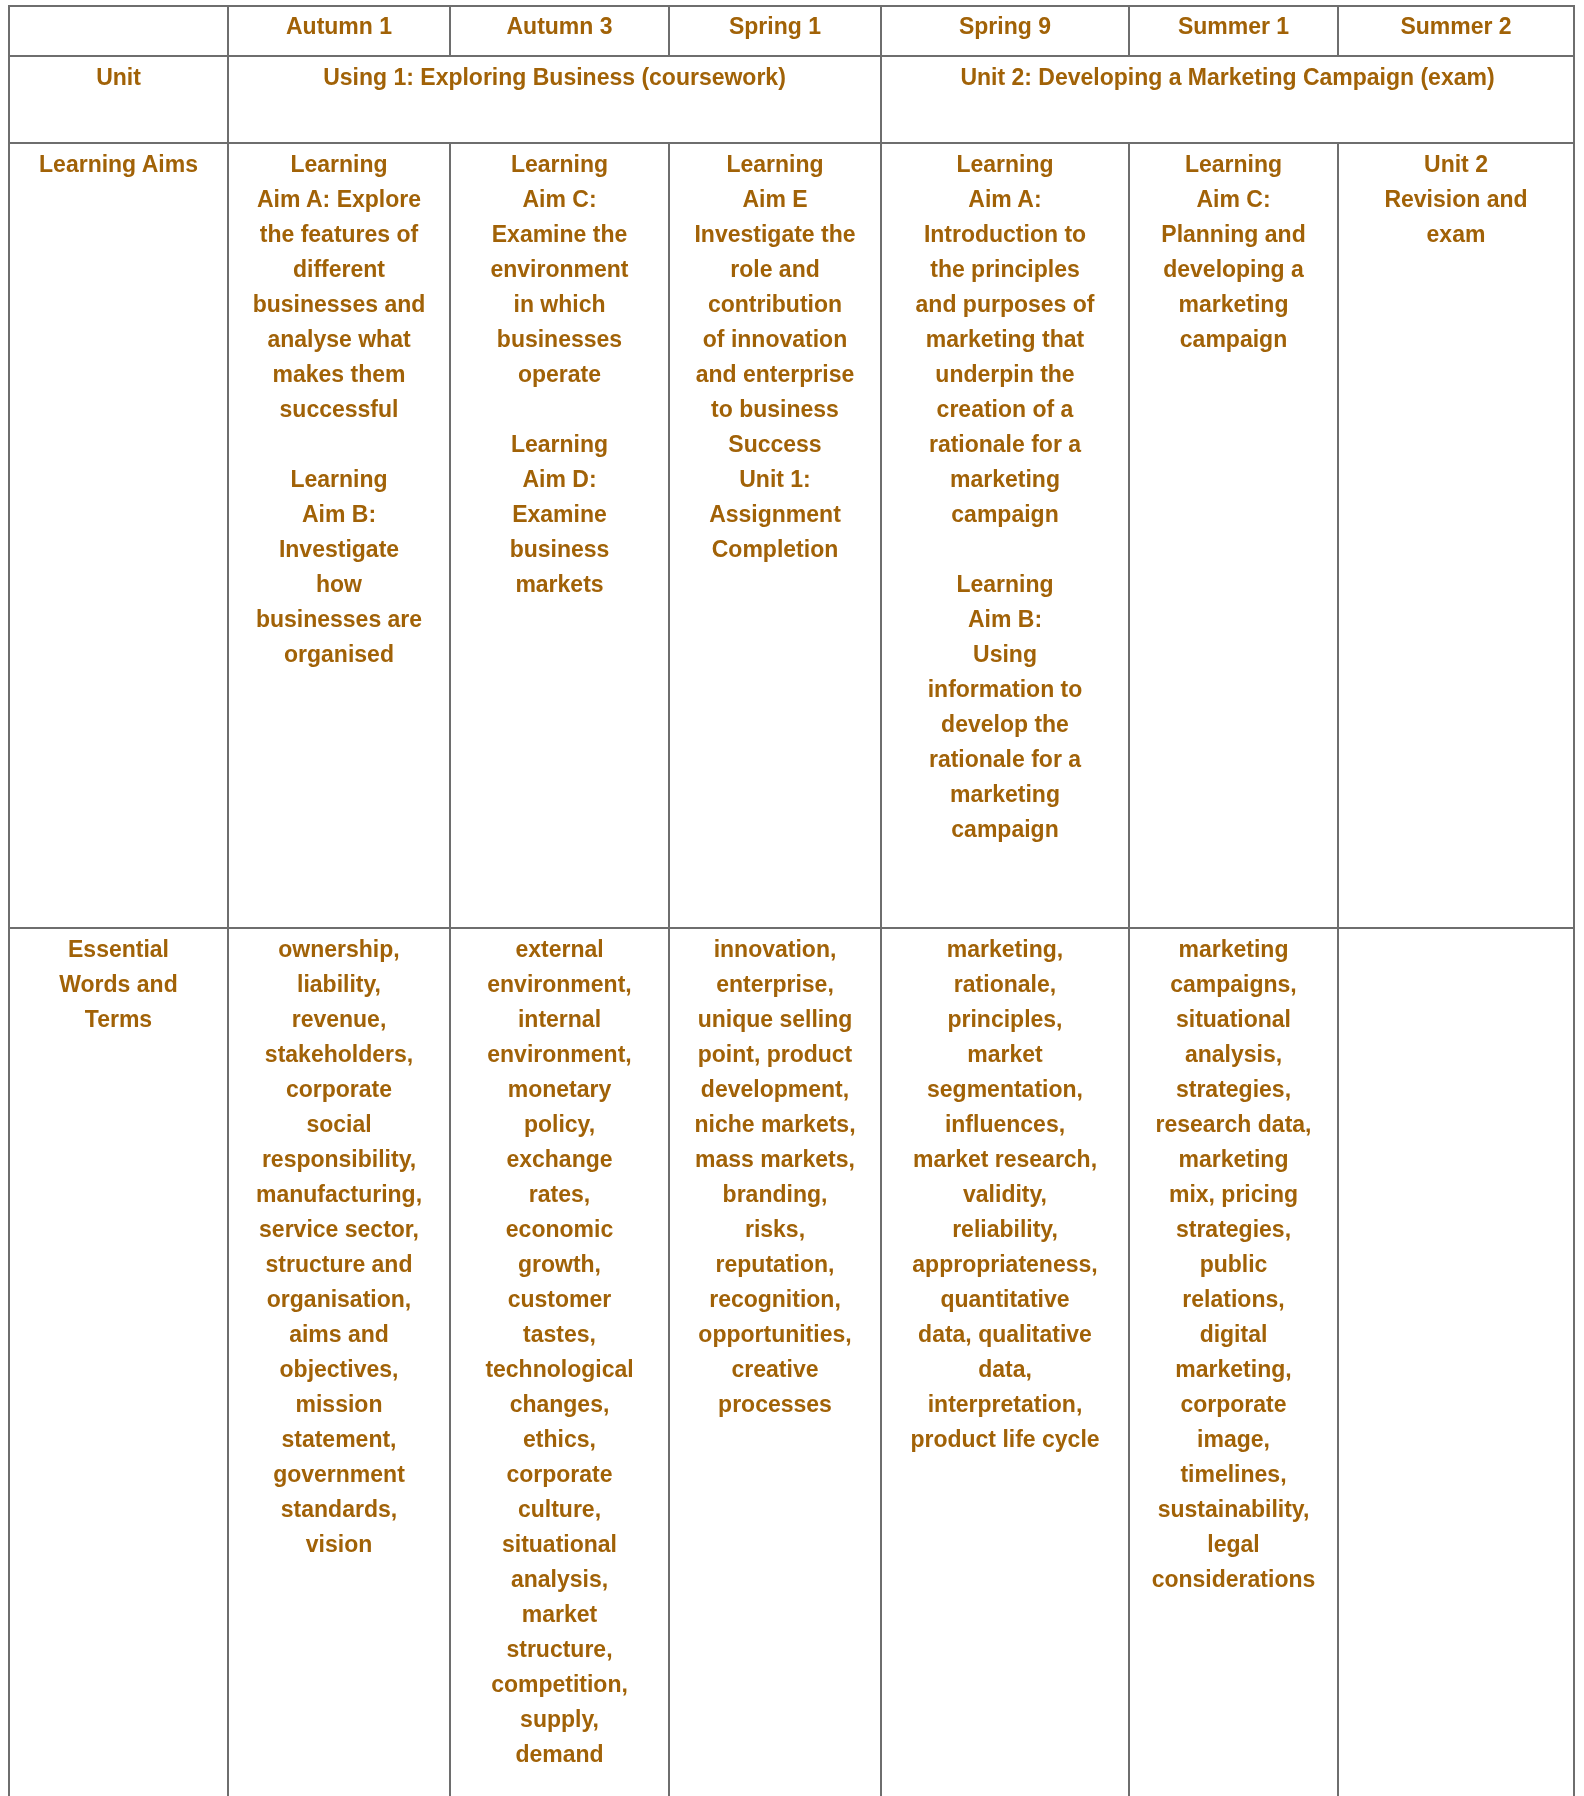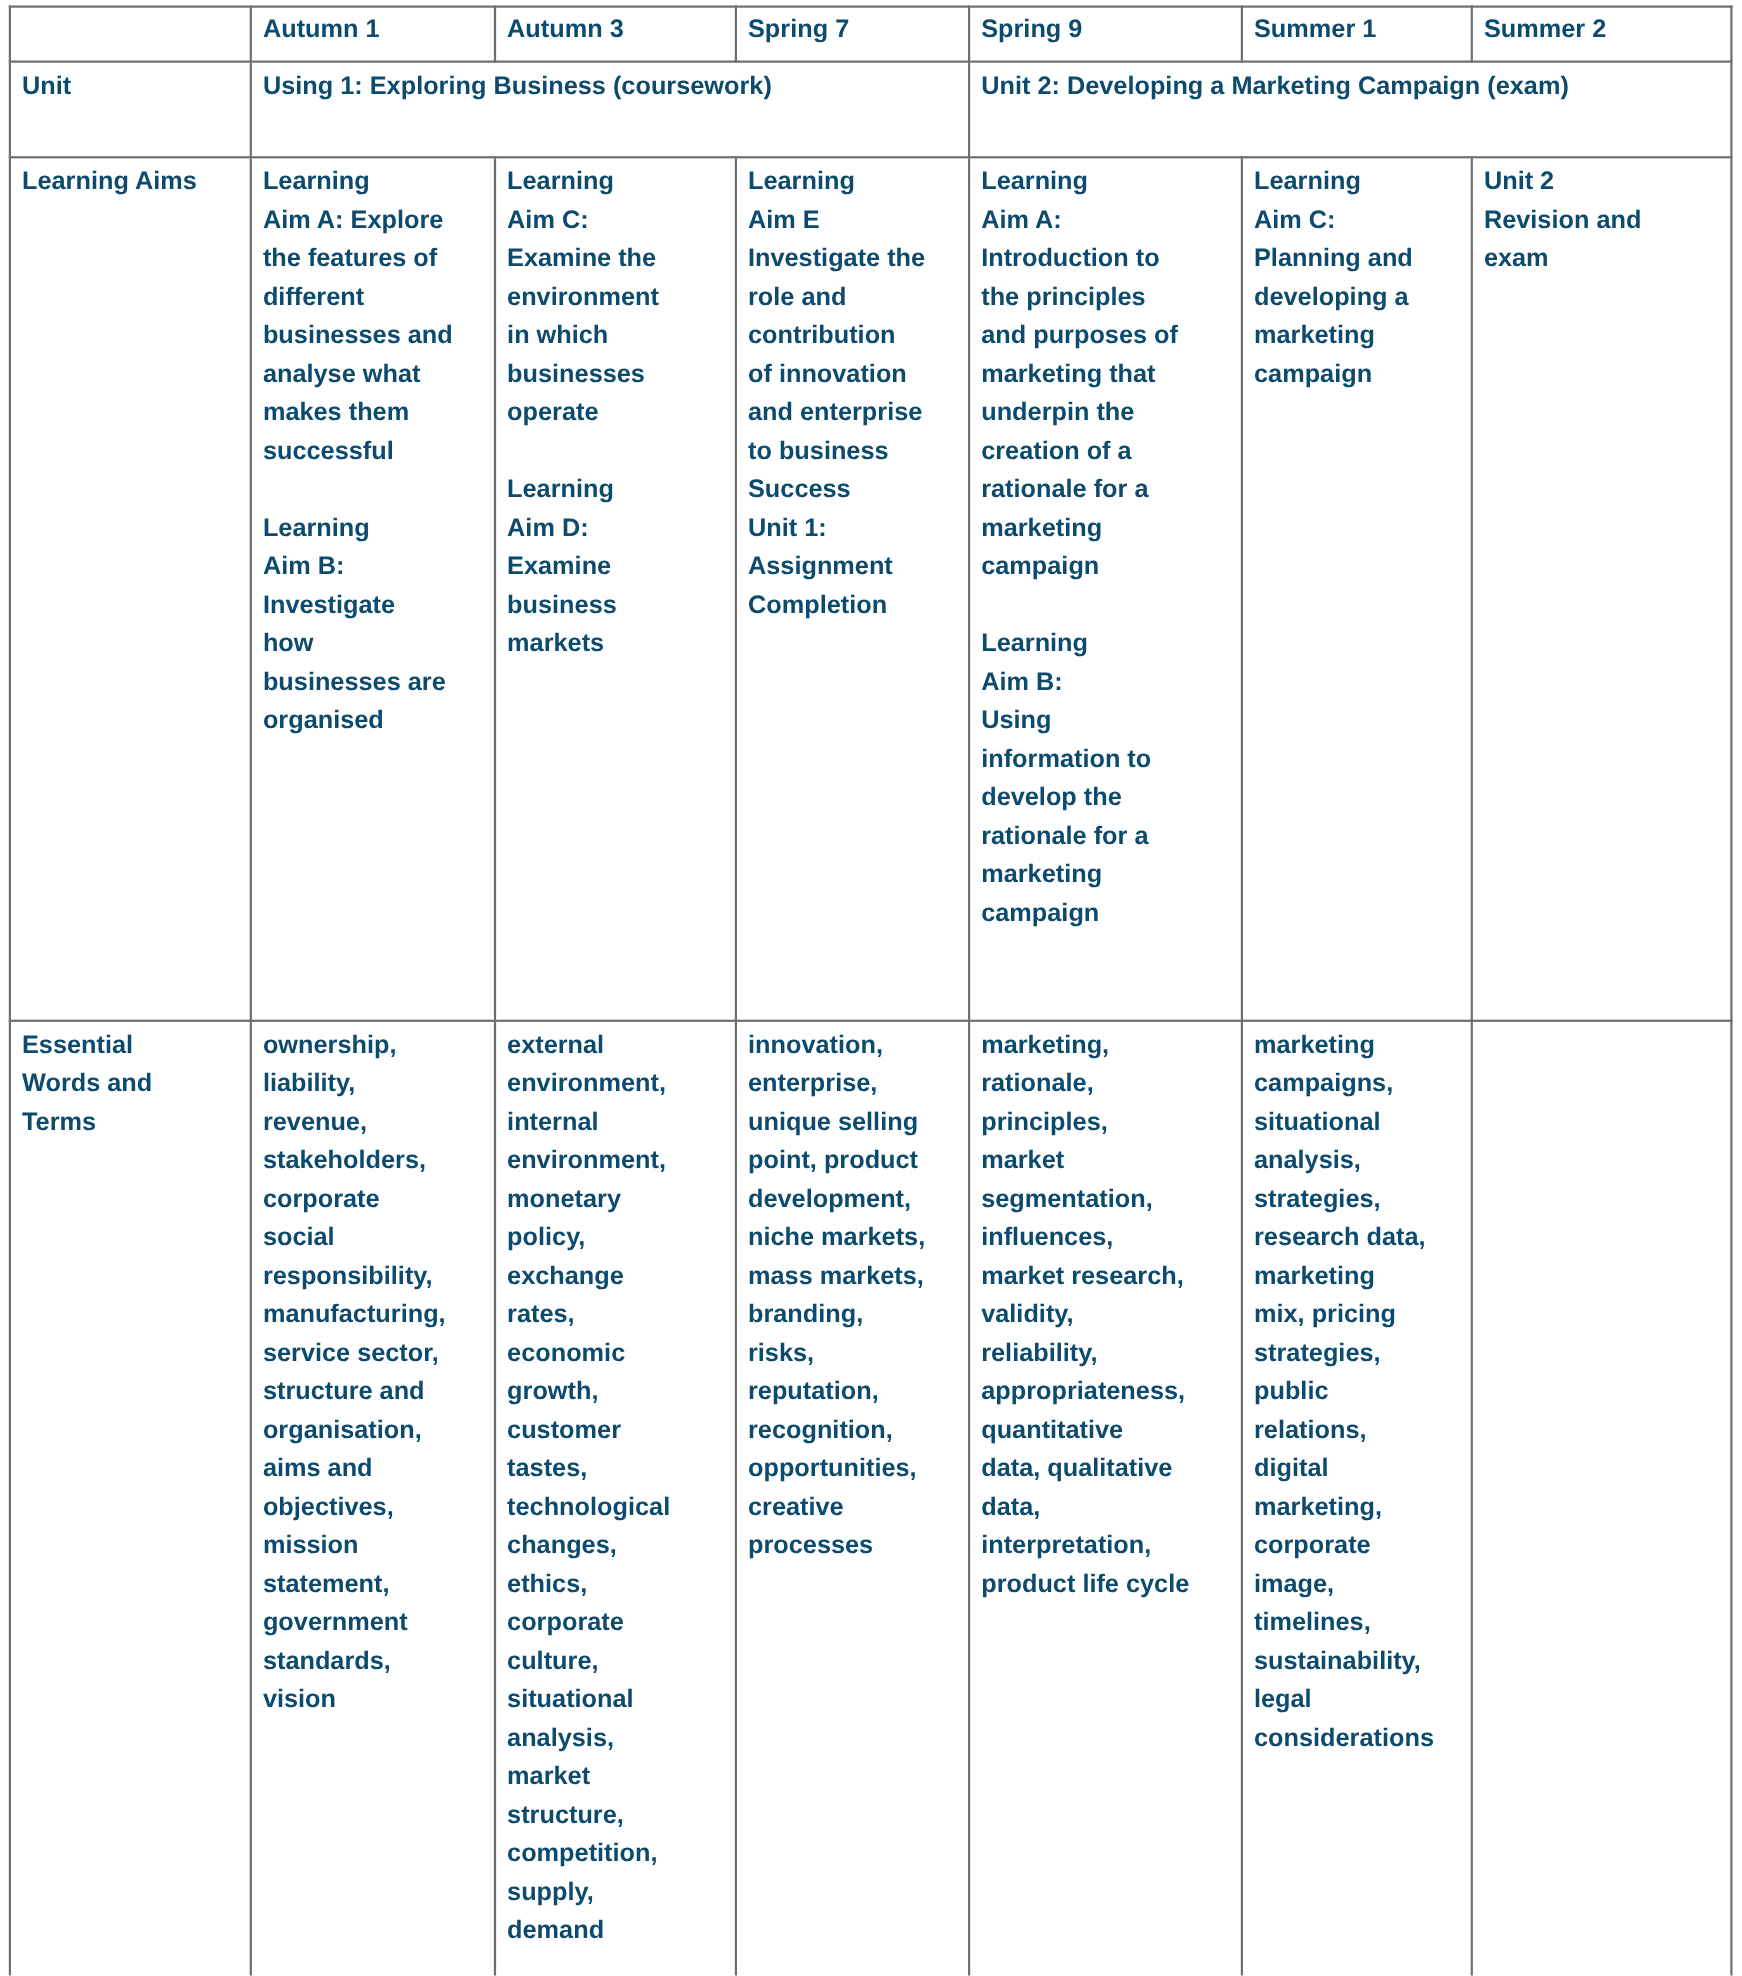--- a/index.html
+++ b/index.html
@@ -20,27 +20,27 @@
   }
   table.sow {
     border-collapse: collapse;
     table-layout: fixed;
     width: 1565px;
     background: #ffffff;
   }
   table.sow td {
     border: 2px solid #6e6e6e;
     vertical-align: top;
-    text-align: left;
+    text-align: center;
     padding: 3px 10px 6px 10px;
     font-family: "Liberation Sans", sans-serif;
     font-weight: 700;
     font-size: 23px;
     line-height: 35px;
-    color: #0c4a6e;
+    color: #a16207;
     white-space: pre-line;
     overflow: hidden;
   }
   tr.header-row td {
     line-height: 30px;
     height: 38px;
     padding-top: 4px;
   }
   tr.unit-row td   { height: 76px; }
   tr.aims-row td   { height: 774px; border-radius: 21px; }
@@ -59,21 +59,21 @@
       <col style="width:248px">
       <col style="width:209px">
       <col style="width:236px">
     </colgroup>
 
     <tbody>
         <tr class="header-row">
       <td></td>
       <td>Autumn 1</td>
       <td>Autumn 3</td>
-      <td>Spring 7</td>
+      <td>Spring 1</td>
       <td>Spring 9</td>
       <td>Summer 1</td>
       <td>Summer 2</td>
     </tr>
 
     <tr class="unit-row">
       <td>Unit</td>
       <td colspan="3">Using 1: Exploring Business (coursework)</td>
       <td colspan="3">Unit 2: Developing a Marketing Campaign (exam)</td>
     </tr>

